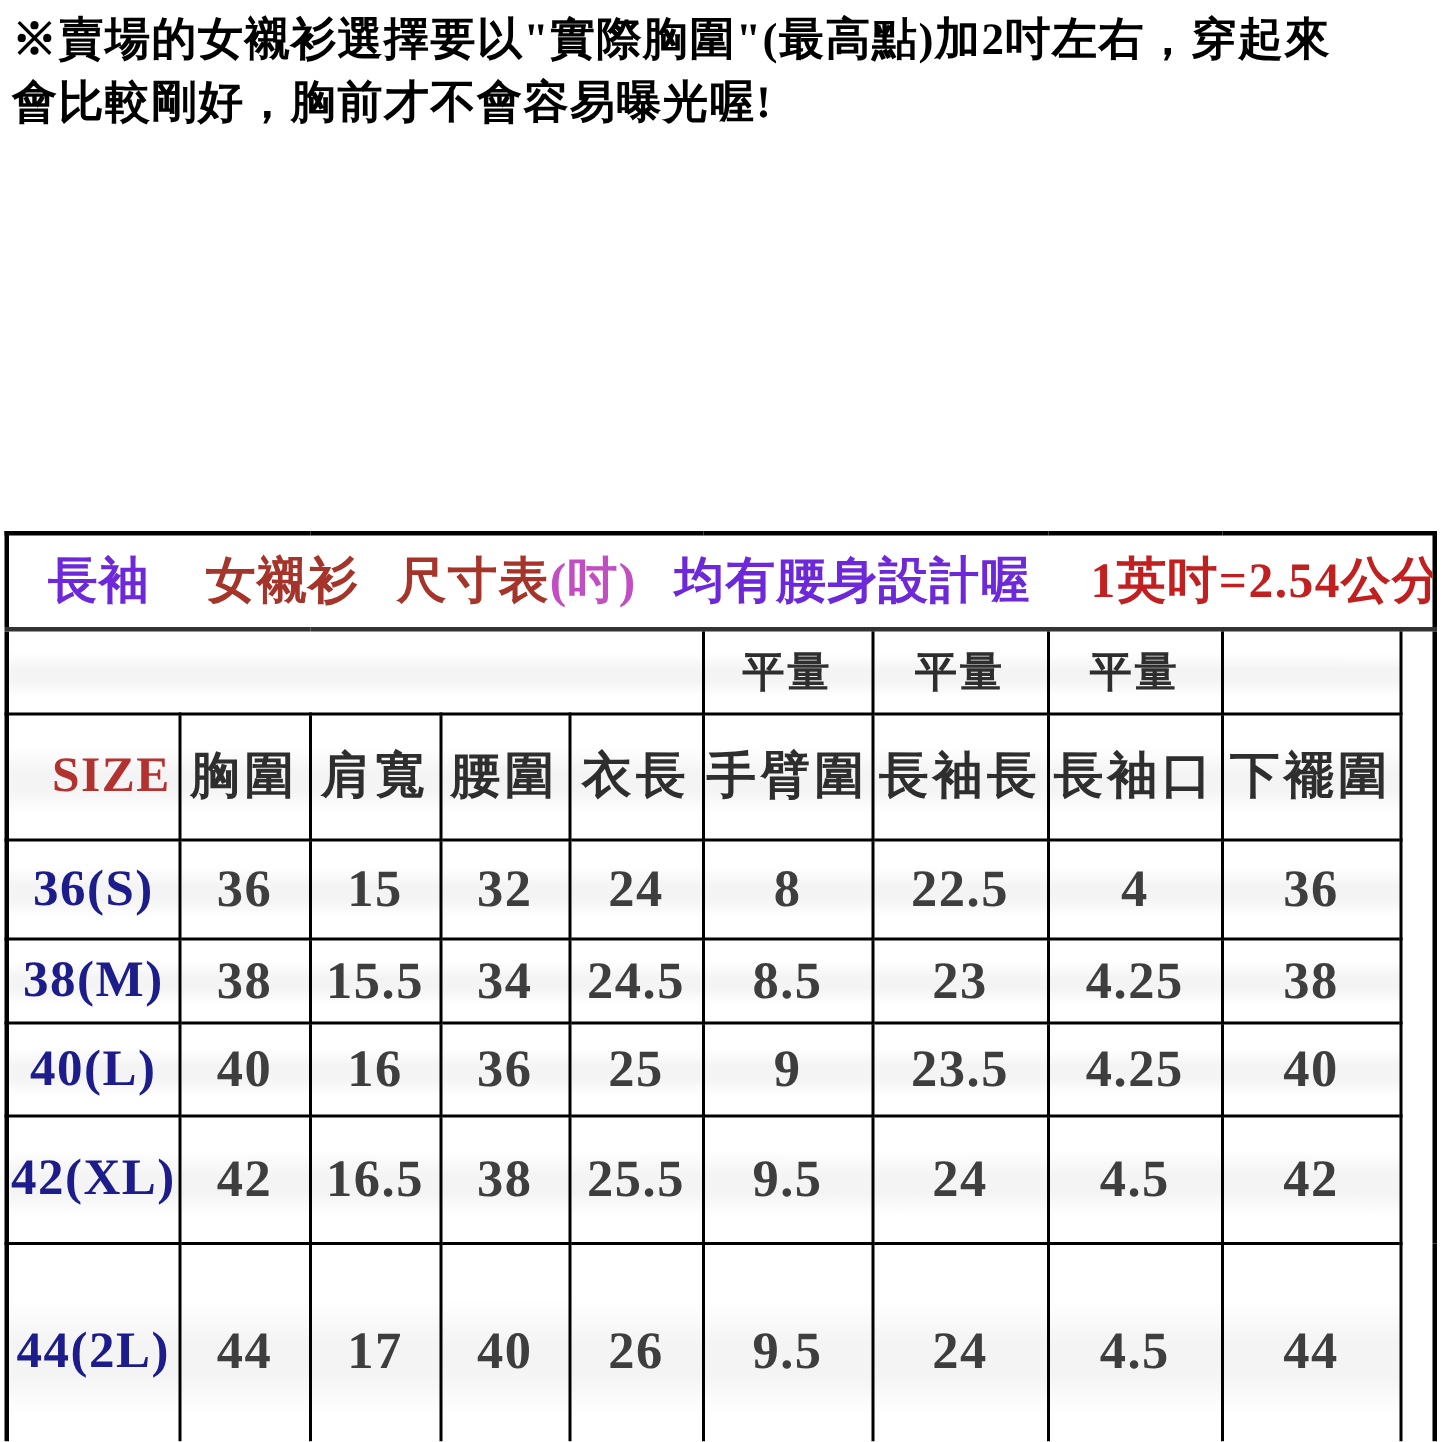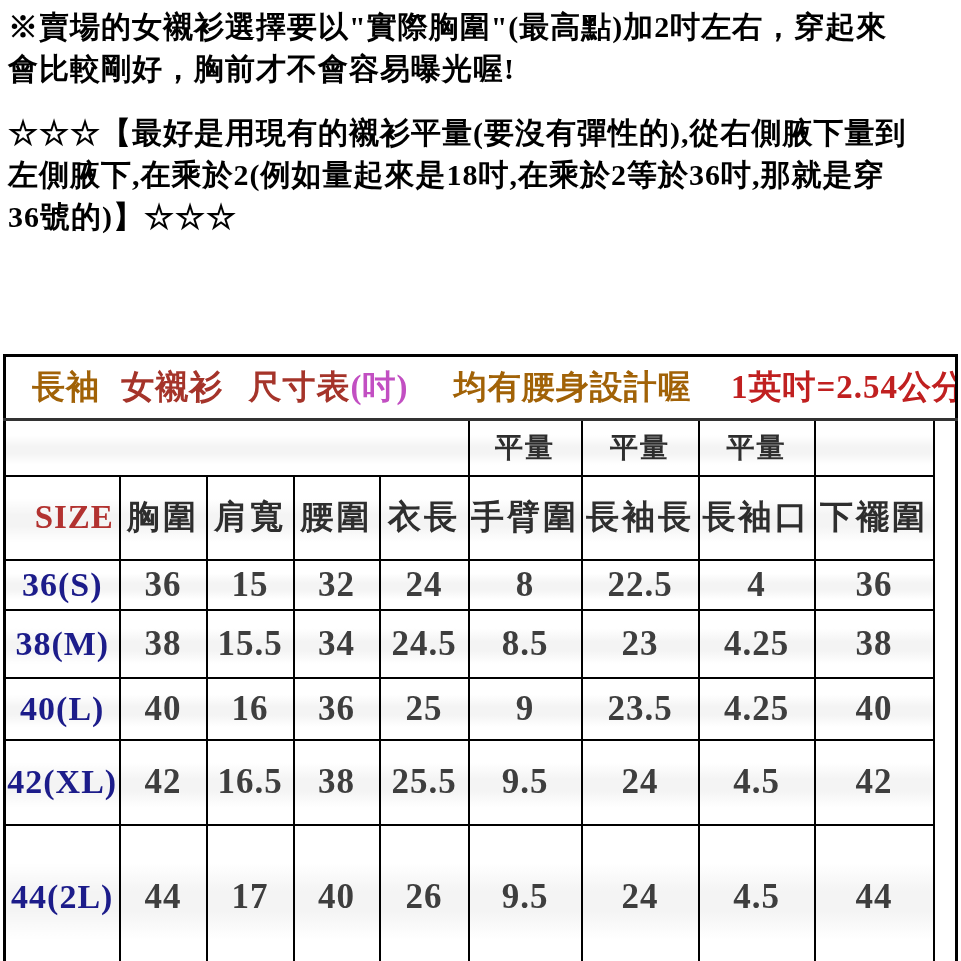--- a/index.html
+++ b/index.html
@@ -50,27 +50,27 @@
   tr.title-row { height:64px; }
   tr.title-row td {
     border-bottom:3px solid #333333;
     text-align:left;
     padding-left:26px;
     font-size:33px;
     font-weight:bold;
     letter-spacing:1px;
     white-space:nowrap;
   }
-  .t-navy    { color:#a16207; }
+  .t-navy    { color:#6d28d9; }
   .t-brick   { color:#a5342a; }
   .t-magenta { color:#c24fc2; }
   .t-red     { color:#c02020; }
-  .ml-sm  { margin-left:12px; }
+  .ml-sm  { margin-left:28px; }
   .ml-md  { margin-left:16px; }
-  .ml-lg  { margin-left:36px; }
+  .ml-lg  { margin-left:16px; }
   .ml-xl  { margin-left:30px; }
 
   
   tr.measure-row { height:56px;padding-left:14px; }
   tr.measure-row td {
     font-size:28px;
     font-weight:bold;
     color:#2e2e2e;
     letter-spacing:2px;
   }
@@ -94,37 +94,36 @@
     font-size:35px;
     color:#3e3e3e;
     letter-spacing:1px;
     font-weight:bold;
   }
   tr.data-row td.size-label {
     color:#1c1c8a;
     font-weight:bold;
     font-size:34px;
   }
-  tr.row-36 { height:50px; }
-  tr.row-38 { height:68px; }
+  tr.row-36 { height:66px; }
+  tr.row-38 { height:56px; }
   tr.row-40 { height:62px;border-radius:28px; }
   tr.row-42 { height:85px; }
   tr.row-44 { height:145px; }
 
   
   td.sliver { background:#ffffff; }
 </style>
 </head>
 <body>
 
 <div class="page">
 
   <div class="notes">
     <p>※賣場的女襯衫選擇要以"實際胸圍"(最高點)加2吋左右，穿起來會比較剛好，胸前才不會容易曝光喔!</p>
-    <p>☆☆☆【最好是用現有的襯衫平量(要沒有彈性的),從右側腋下量到左側腋下,在乘於2(例如量起來是18吋,在乘於2等於36吋,那就是穿36號的)】☆☆☆</p>
   </div>
 
   <table class="size-table">
     <colgroup>
       <col style="width:115px">
         <col style="width:87px">
         <col style="width:87px">
       <col style="width:86px">
         <col style="width:89px">
         <col style="width:113px">

